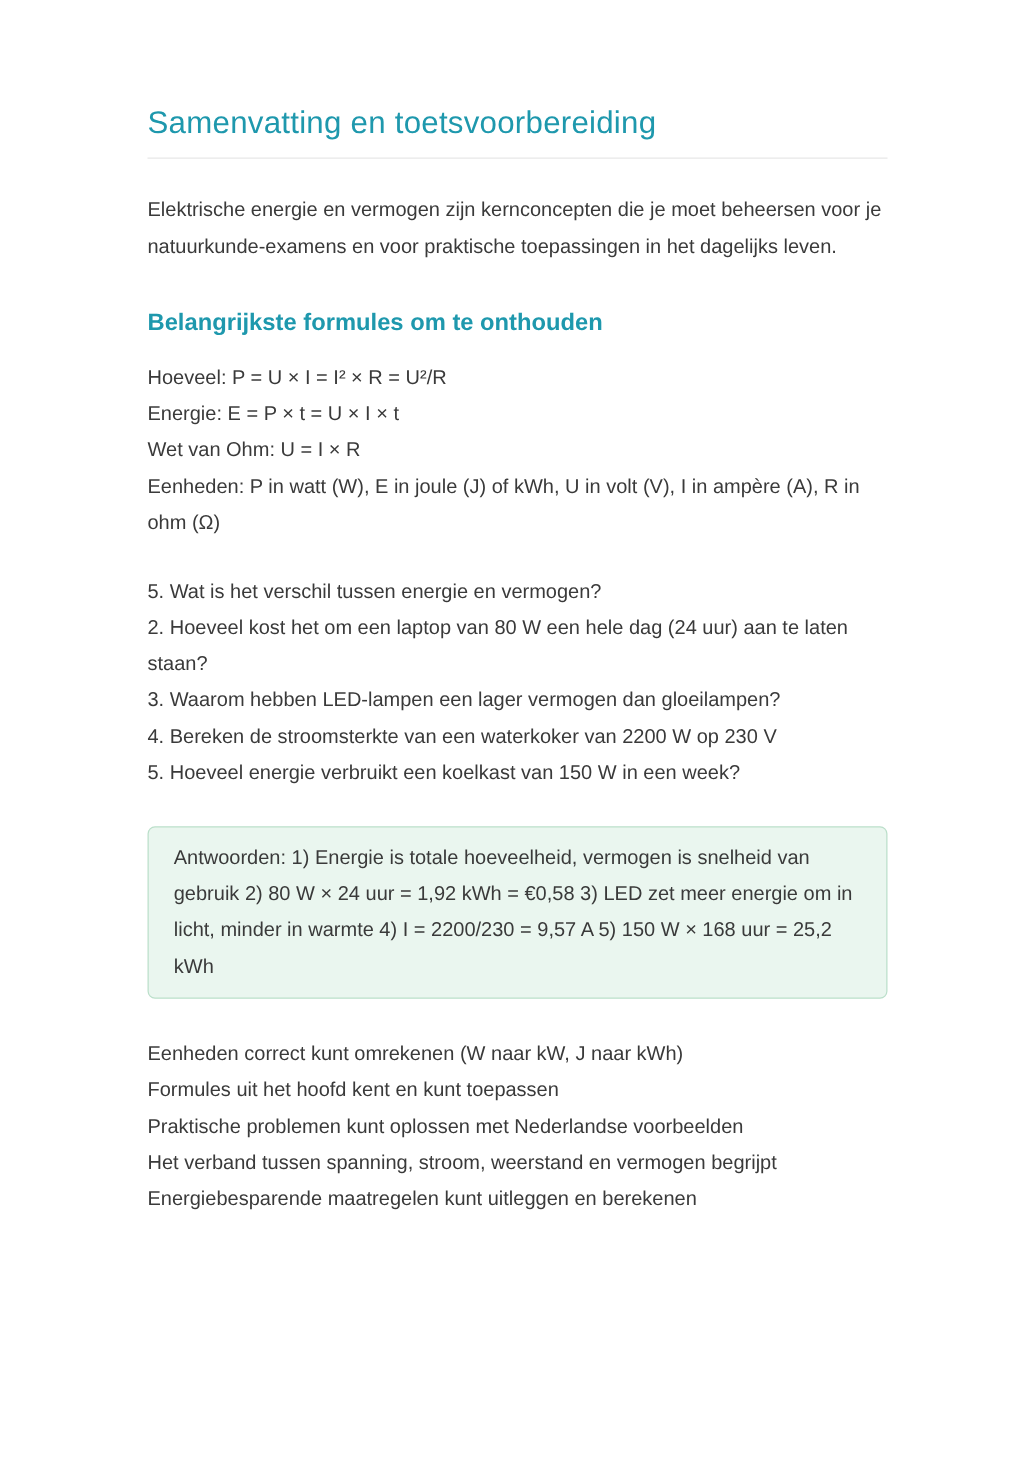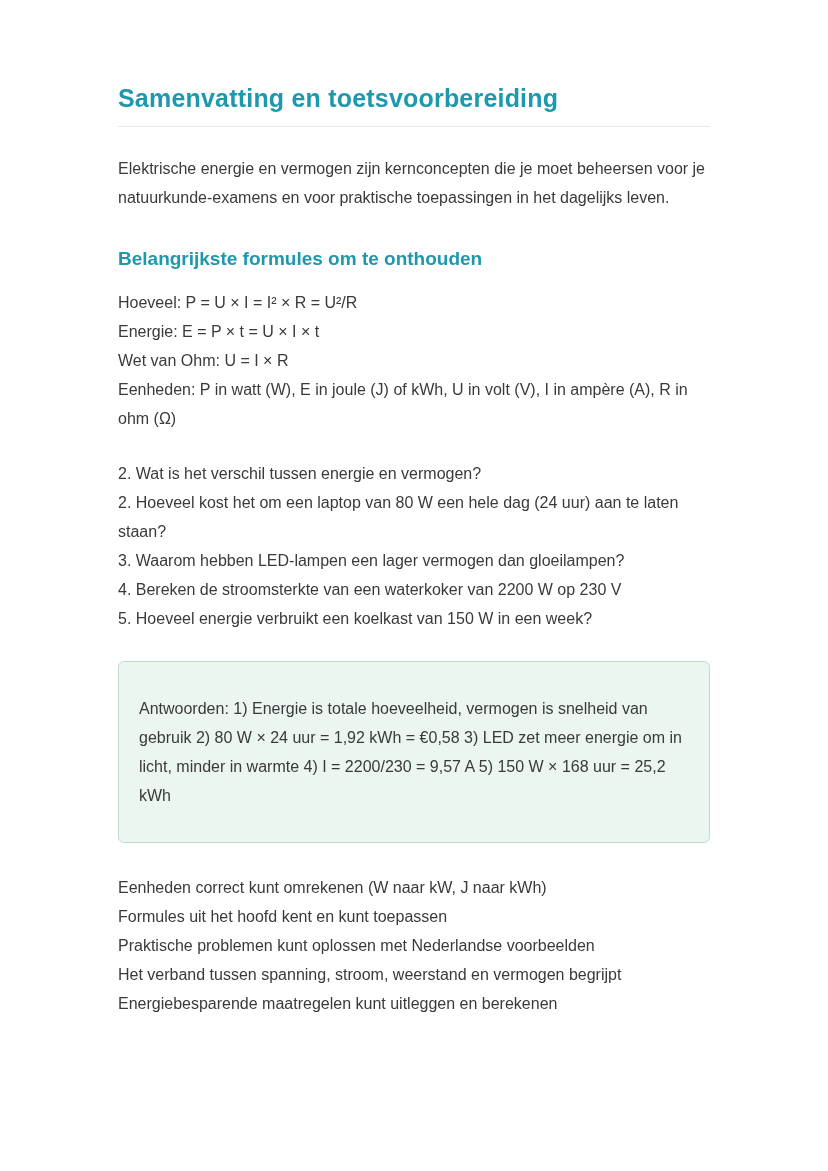--- a/index.html
+++ b/index.html
@@ -21,21 +21,21 @@
     box-sizing:border-box;
     width:828px;
     height:1171px;
     padding:84px 118px 0 118px;
     background:#ffffff;
   }
   h1{
     margin:0 0 14px 0;
     font-size:25px;
     line-height:28px;
-    font-weight:700;
+    font-weight:400;
     color:var(--accent);
     letter-spacing:0.2px;
   }
   .divider{
     border:none;
     border-top:1px solid var(--divider);
     margin:0 0 27px 0;
   }
   .body-text{
     font-size:16px;
@@ -52,21 +52,21 @@
   .block{margin:0 0 26px 0;}
   .line{
     font-size:16px;
     line-height:29px;
   }
   .answer-box{
     box-sizing:border-box;
     background:var(--answer-box-bg);
     border:1px solid var(--answer-box-border);
     border-radius:6px;
-    padding:32px 20px;
+    padding:10px 20px;
     margin:28px 0 30px 0;
   }
   .answer-box .body-text{margin:0;}
 </style>
 </head>
 <body>
 
 <div class="canvas">
 
   <h1>Samenvatting en toetsvoorbereiding</h1>
@@ -76,21 +76,21 @@
 
   <h2 class="section-heading">Belangrijkste formules om te onthouden</h2>
   <div class="block">
     <div class="line">Hoeveel: P = U × I = I² × R = U²/R</div>
     <div class="line">Energie: E = P × t = U × I × t</div>
     <div class="line">Wet van Ohm: U = I × R</div>
     <div class="line">Eenheden: P in watt (W), E in joule (J) of kWh, U in volt (V), I in ampère (A), R in ohm (Ω)</div>
   </div>
 
   <div class="block">
-    <div class="line">2. Wat is het verschil tussen energie en vermogen?</div>
+    <div class="line">5. Wat is het verschil tussen energie en vermogen?</div>
     <div class="line">2. Hoeveel kost het om een laptop van 80 W een hele dag (24 uur) aan te laten staan?</div>
     <div class="line">3. Waarom hebben LED-lampen een lager vermogen dan gloeilampen?</div>
     <div class="line">4. Bereken de stroomsterkte van een waterkoker van 2200 W op 230 V</div>
     <div class="line">5. Hoeveel energie verbruikt een koelkast van 150 W in een week?</div>
   </div>
 
   <div class="answer-box">
     <p class="body-text">Antwoorden: 1) Energie is totale hoeveelheid, vermogen is snelheid van gebruik 2) 80 W × 24 uur = 1,92 kWh = €0,58 3) LED zet meer energie om in licht, minder in warmte 4) I = 2200/230 = 9,57 A 5) 150 W × 168 uur = 25,2 kWh</p>
   </div>
 

